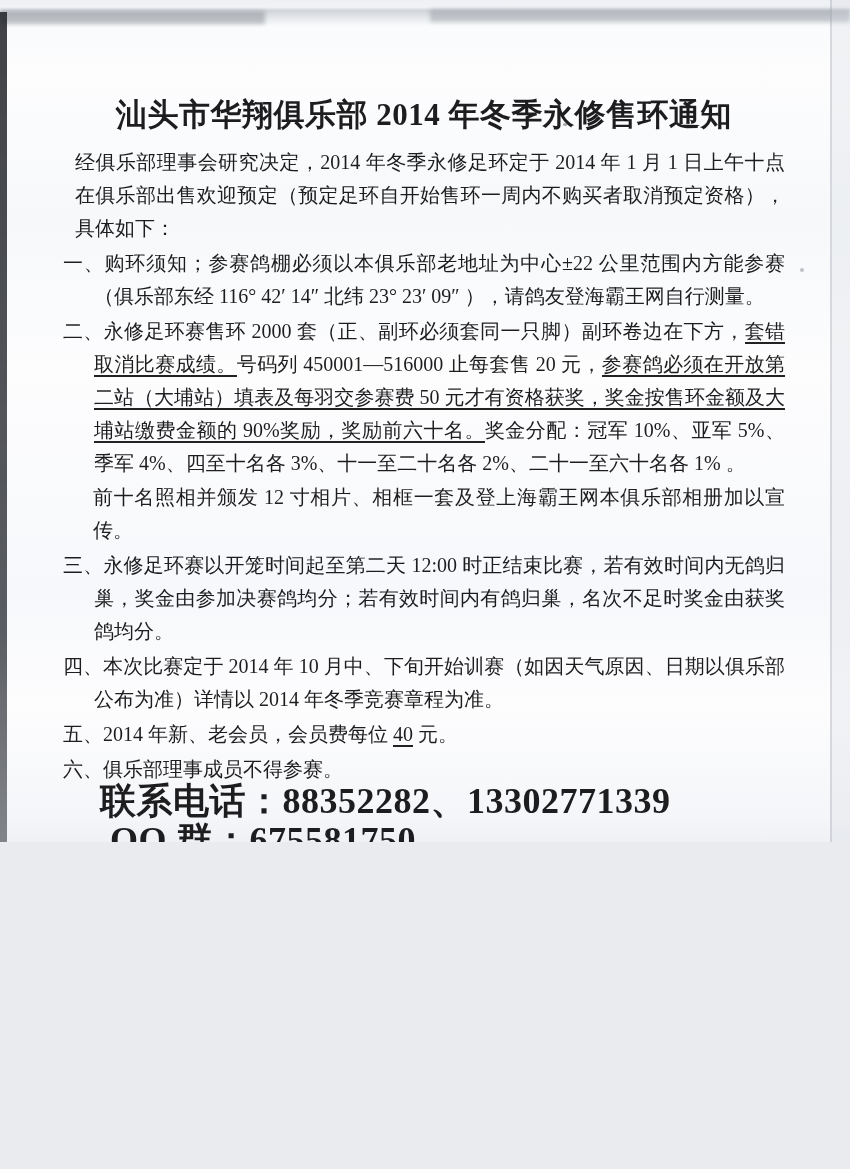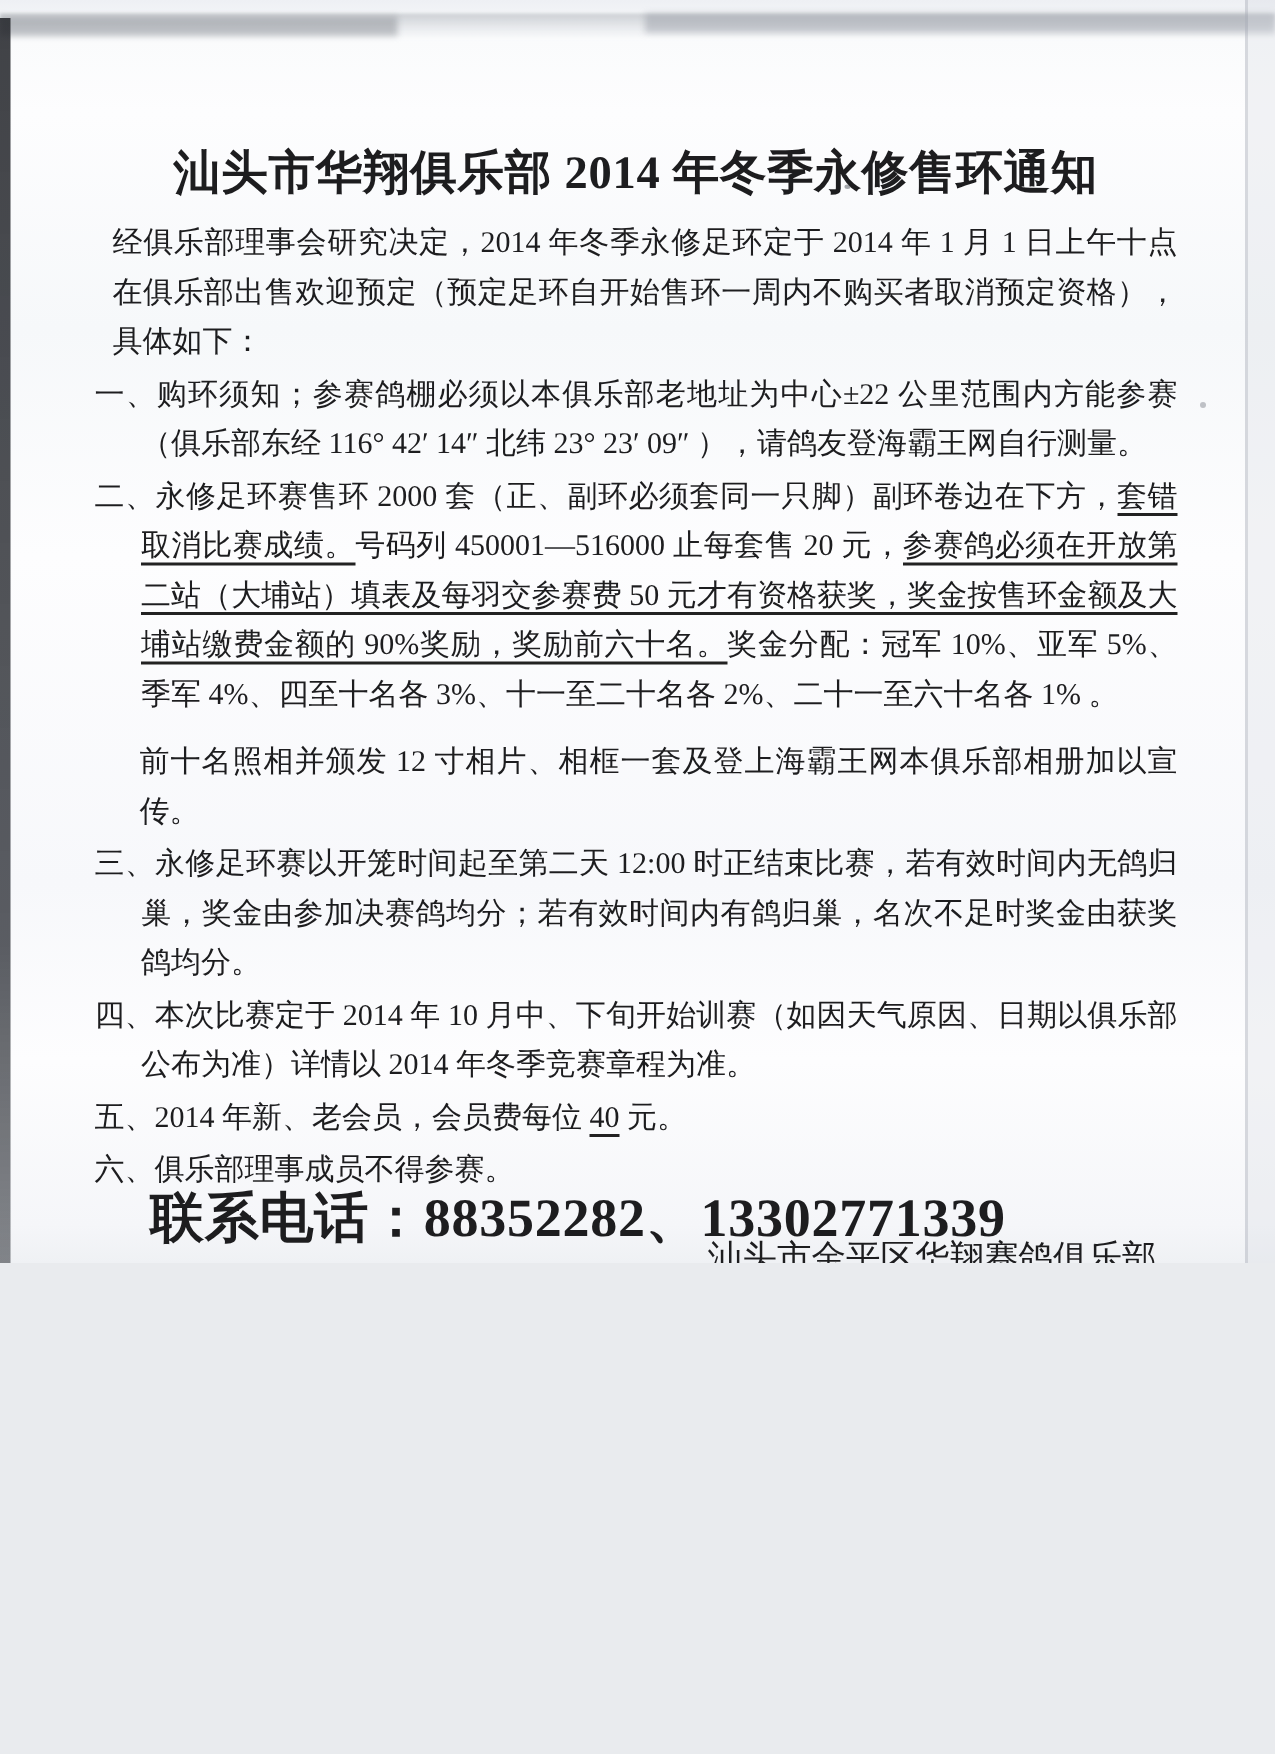--- a/index.html
+++ b/index.html
@@ -25,21 +25,21 @@
   .speck1{left:563px;top:123px;width:4px;height:3px;background:rgba(90,95,102,.55);}
   .speck2{left:800px;top:268px;width:4px;height:4px;background:rgba(120,125,132,.45);}
   .speck3{left:43px;top:930px;width:9px;height:6px;background:rgba(189,172,118,.8);filter:blur(.5px);}
   
   .content{position:absolute;left:63px;top:0;width:722px;}
   .title{margin:96px 0 0 0;text-align:center;font-size:31px;font-weight:bold;letter-spacing:.5px;line-height:38px;}
   p{margin:0;}
   .body-text{font-size:20px;line-height:33px;text-align:justify;}
   .intro{margin:12px 0 2px 12px;}
   .item{padding-left:31px;text-indent:-31px;margin-top:2px;}
-  .note{margin-left:30px;margin-top:12px;}
+  .note{margin-left:30px;margin-top:1px;}
   .u{border-bottom:2px solid #222;}
   .contact{font-size:36px;font-weight:bold;line-height:39px;letter-spacing:.5px;}
   .phone{margin:-4px 0 0 37px;}
   .qq{margin-left:47px;}
   .signature{font-size:23px;line-height:34px;text-align:right;margin:-10px 14px 0 0;}
   .date{font-size:23px;font-weight:bold;line-height:34px;text-align:right;margin:2px 55px 0 0;}
   
   .stamp{position:absolute;left:549px;top:929px;width:158px;height:158px;opacity:.82;}
   
   .watermark{position:absolute;left:596px;top:1082px;width:248px;height:84px;}
@@ -76,20 +76,21 @@
 
     <p class="body-text item">三、永修足环赛以开笼时间起至第二天 12:00 时正结束比赛，若有效时间内无鸽归巢，奖金由参加决赛鸽均分；若有效时间内有鸽归巢，名次不足时奖金由获奖鸽均分。</p>
 
     <p class="body-text item">四、本次比赛定于 2014 年 10 月中、下旬开始训赛（如因天气原因、日期以俱乐部公布为准）详情以 2014 年冬季竞赛章程为准。</p>
 
     <p class="body-text item"><span>五、2014 年新、老会员，会员费每位 </span><span class="u">40</span><span> 元。</span></p>
 
     <p class="body-text item">六、俱乐部理事成员不得参赛。</p>
 
     <p class="contact phone">联系电话：88352282、13302771339</p>
+    <p class="contact qq">QQ 群；675581750</p>
 
     <p class="signature">汕头市金平区华翔赛鸽俱乐部</p>
     <p class="date">2011 年 12 月 13 日</p>
   </div>
 
   <svg class="stamp" viewBox="0 0 158 158">
     <circle cx="79" cy="79" r="72" fill="none" stroke="#cf5a5c" stroke-width="5"></circle>
     <path fill="#d4555e" fill-opacity="0.88" d="M79 50 L87.6 70.4 L109.6 72.2 L92.9 86.7 L97.9 108.2 L79 96.8 L60.1 108.2 L65.1 86.7 L48.4 72.2 L70.4 70.4 Z"></path>
     <path id="seal-arc" fill="none" d="M79,79 m -57,0 a 57,57 0 1,1 114,0 a 57,57 0 1,1 -114,0"></path>
     <text font-size="18" font-weight="bold" fill="#c8504f" letter-spacing="7" font-family="Liberation Serif, DejaVu Serif, serif">

